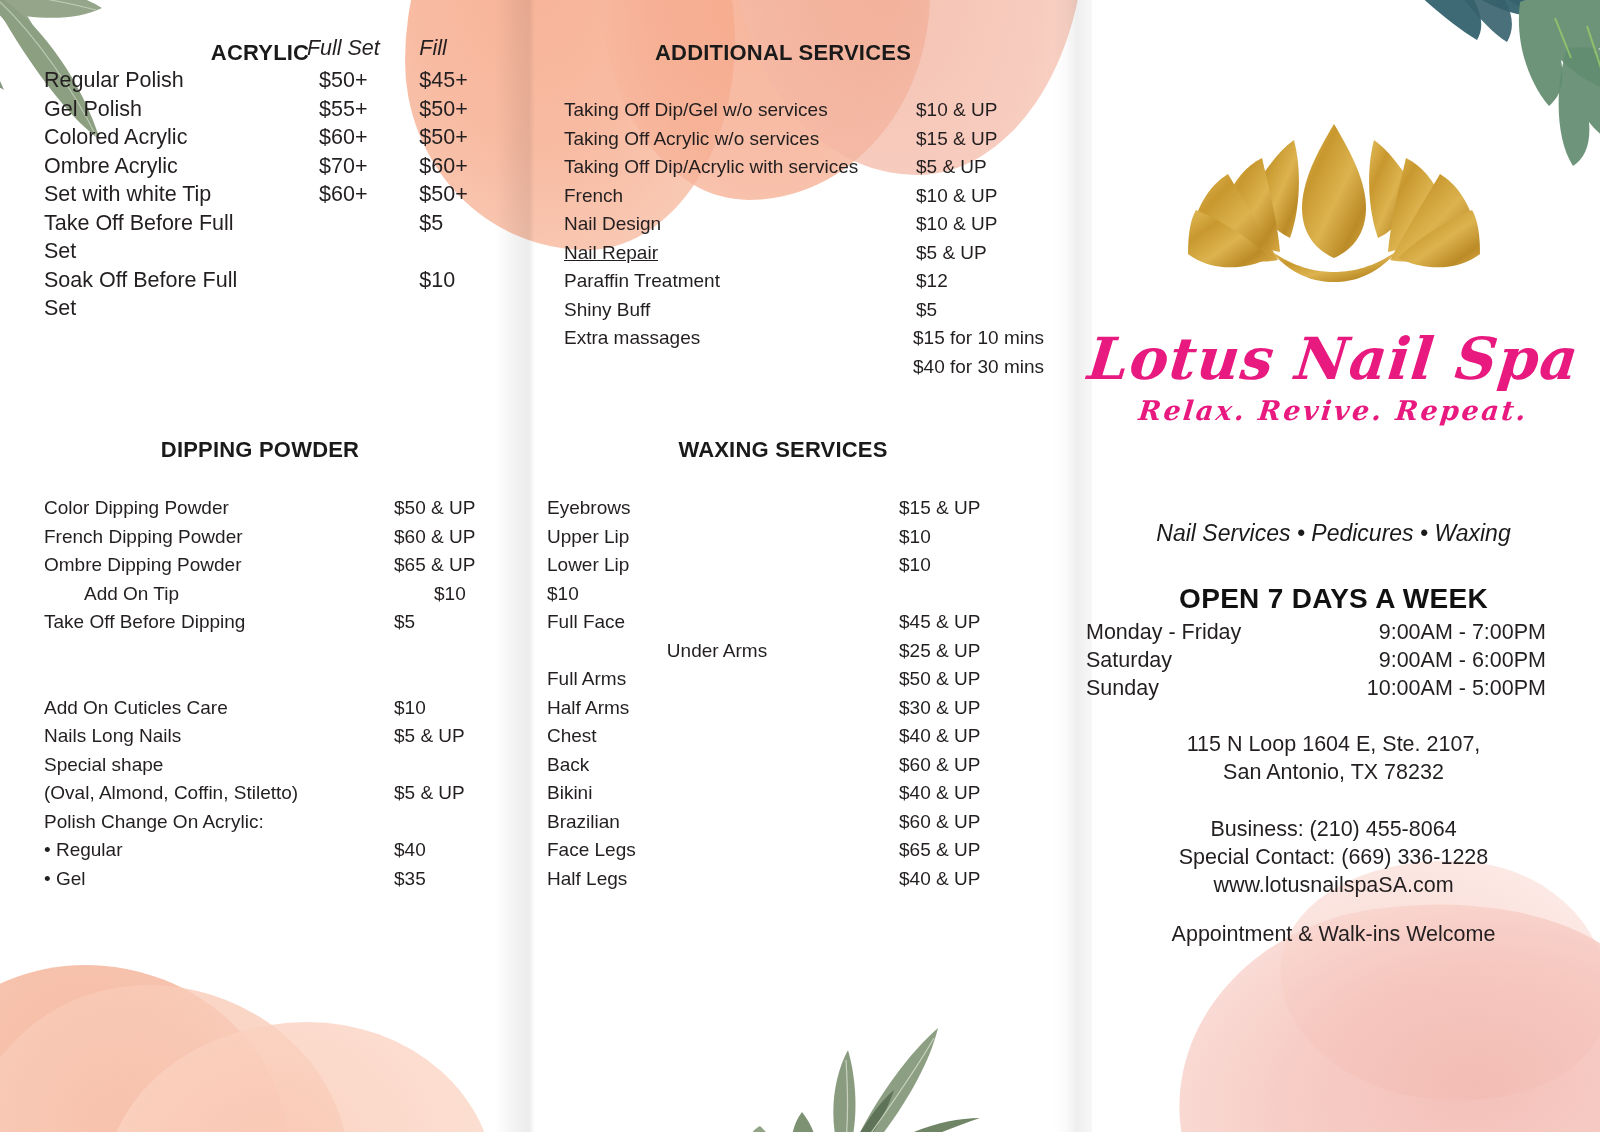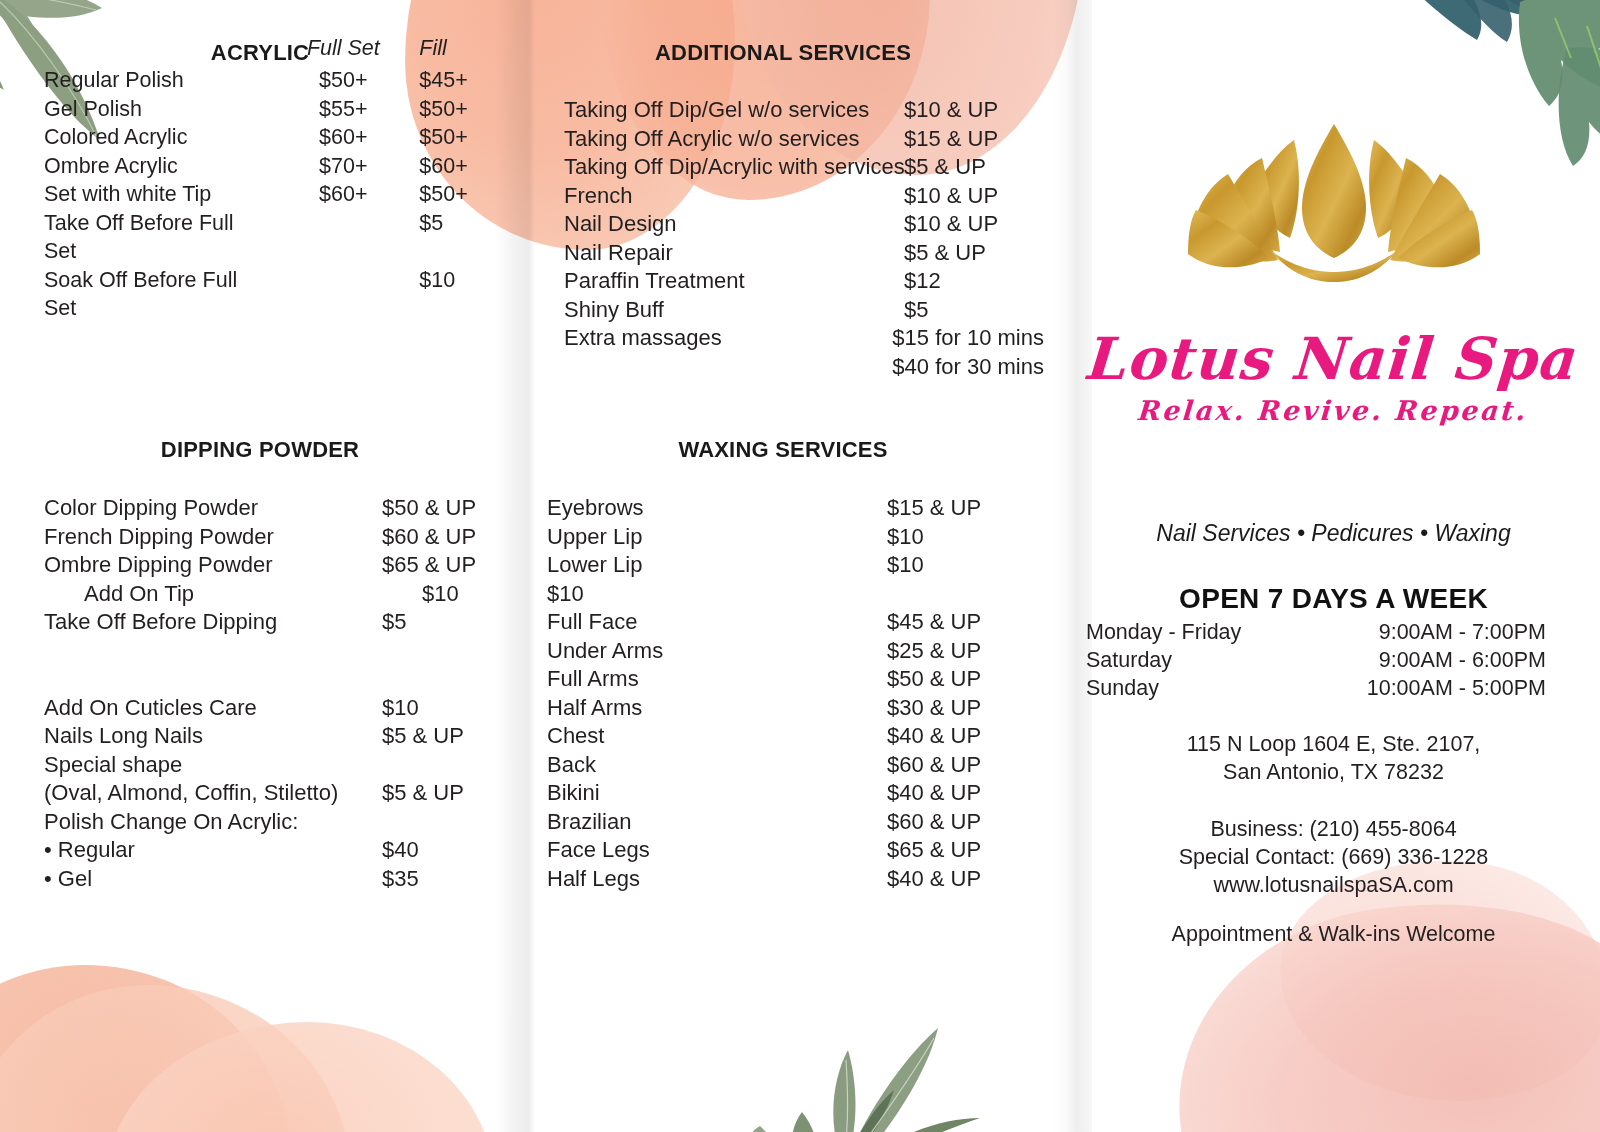--- a/index.html
+++ b/index.html
@@ -71,21 +71,21 @@
   .acrylic-wrap{position:absolute;left:0;top:36px;width:533px;}
   .acrylic-head{display:flex;font-style:italic;font-size:21.5px;margin-left:44px;margin-bottom:5px;}
   .ah-fullset{width:152px;text-align:center;}
   .ah-fill{width:120px;text-align:left;padding-left:4px;}
   .acr-row{display:flex;align-items:baseline;margin-left:44px;line-height:28.5px;font-size:21.5px;}
   .acr-name{width:240px;}
   .acr-fs{width:152px;text-align:center;}
   .acr-fill{width:120px;text-align:left;padding-left:4px;}
 
   
-  .lrow{display:flex;align-items:baseline;font-size:22px;line-height:28.5px;}
+  .lrow{display:flex;align-items:baseline;font-size:19px;line-height:28.5px;gap:12px;}
   .spacer-row{height:28.5px;}
 
   
   .logo-mark{position:absolute;left:1067px;top:118px;width:533px;text-align:center;}
   .brand-name{
     position:absolute;left:1067px;top:325px;width:533px;text-align:center;
     font-family:"DejaVu Serif", serif;
     font-style:italic;font-weight:bold;
     font-size:58px;letter-spacing:1px;
     color:#e8197f;
@@ -315,21 +315,21 @@
           </div>
           <div class="lrow">
             <div class="pname" style="width: 340px;">French</div>
             <div class="pval">$10 &amp; UP</div>
           </div>
           <div class="lrow">
             <div class="pname" style="width: 340px;">Nail Design</div>
             <div class="pval">$10 &amp; UP</div>
           </div>
           <div class="lrow">
-            <div class="pname" style="width: 340px;">Nail Repair</div>
+            <div class="pname" style="width: 340px; text-decoration: underline;">Nail Repair</div>
             <div class="pval">$5 &amp; UP</div>
           </div>
           <div class="lrow">
             <div class="pname" style="width: 340px;">Paraffin Treatment</div>
             <div class="pval">$12</div>
           </div>
           <div class="lrow">
             <div class="pname" style="width: 340px;">Shiny Buff</div>
             <div class="pval">$5</div>
           </div>
@@ -361,21 +361,21 @@
             <div class="pval">$10</div>
           </div>
           <div class="lrow">
             <div class="pval">$10</div>
           </div>
           <div class="lrow">
             <div class="pname" style="width: 340px;">Full Face</div>
             <div class="pval">$45 &amp; UP</div>
           </div>
           <div class="lrow">
-            <div class="pname" style="width: 340px;">Under Arms</div>
+            <div class="pname" style="width: 340px; text-align: center;">Under Arms</div>
             <div class="pval">$25 &amp; UP</div>
           </div>
           <div class="lrow">
             <div class="pname" style="width: 340px;">Full Arms</div>
             <div class="pval">$50 &amp; UP</div>
           </div>
           <div class="lrow">
             <div class="pname" style="width: 340px;">Half Arms</div>
             <div class="pval">$30 &amp; UP</div>
           </div>

